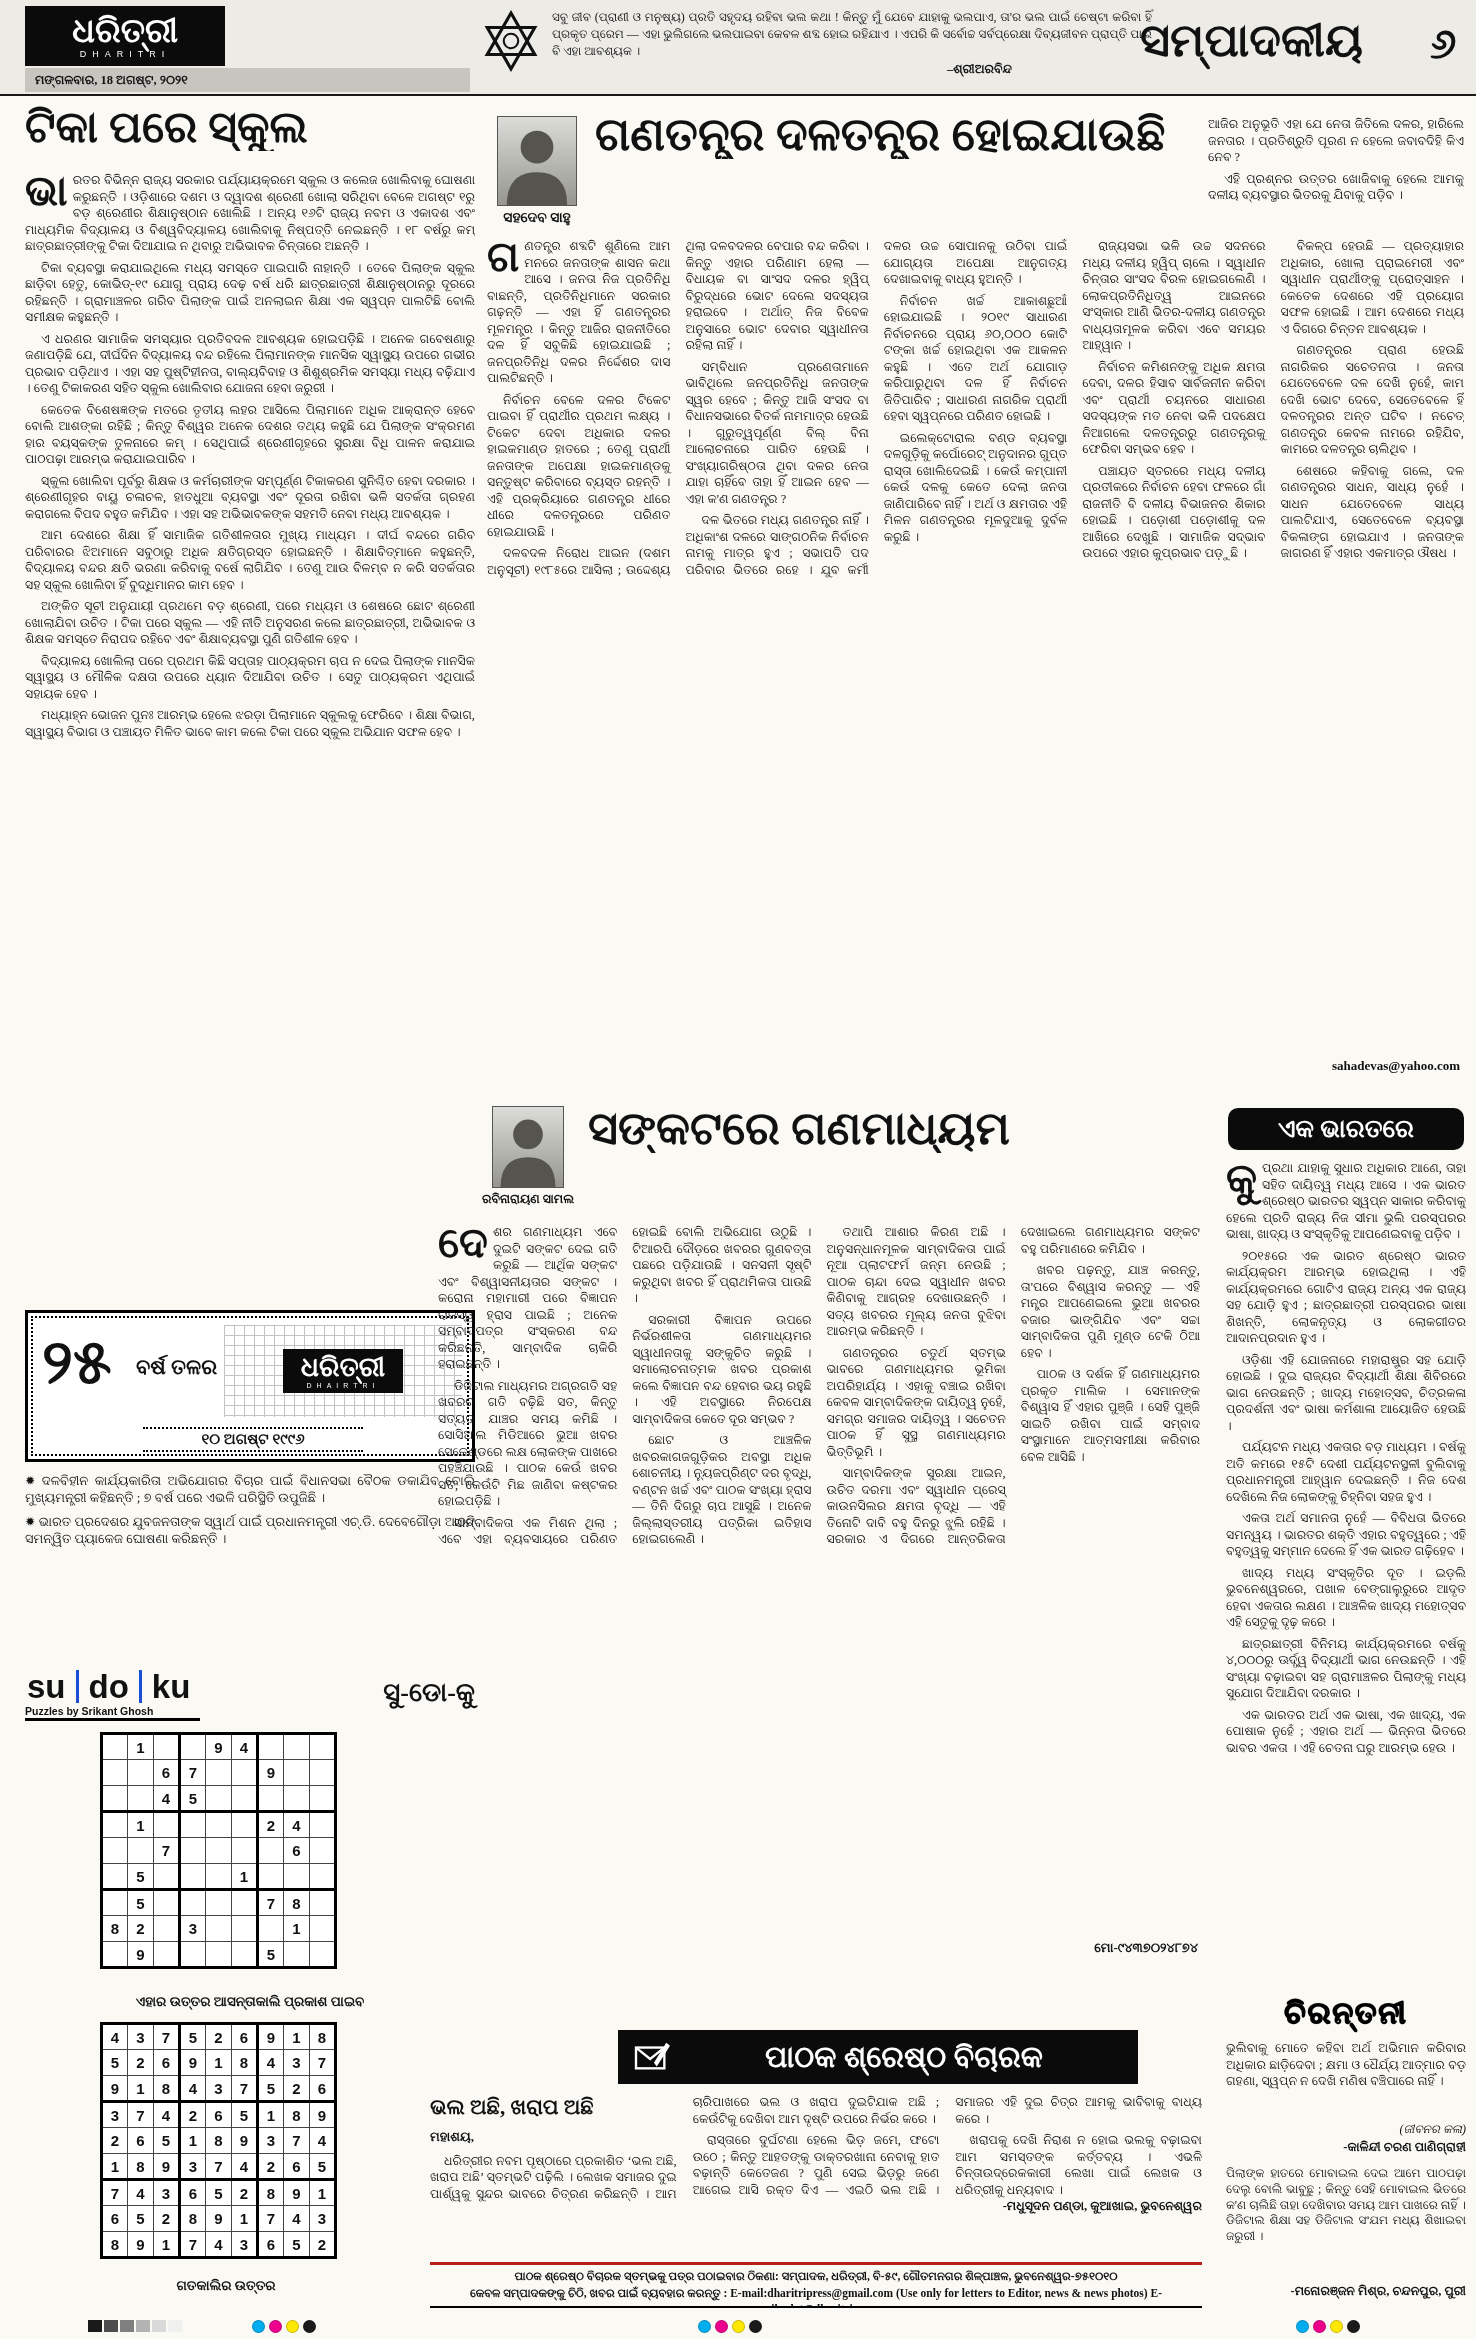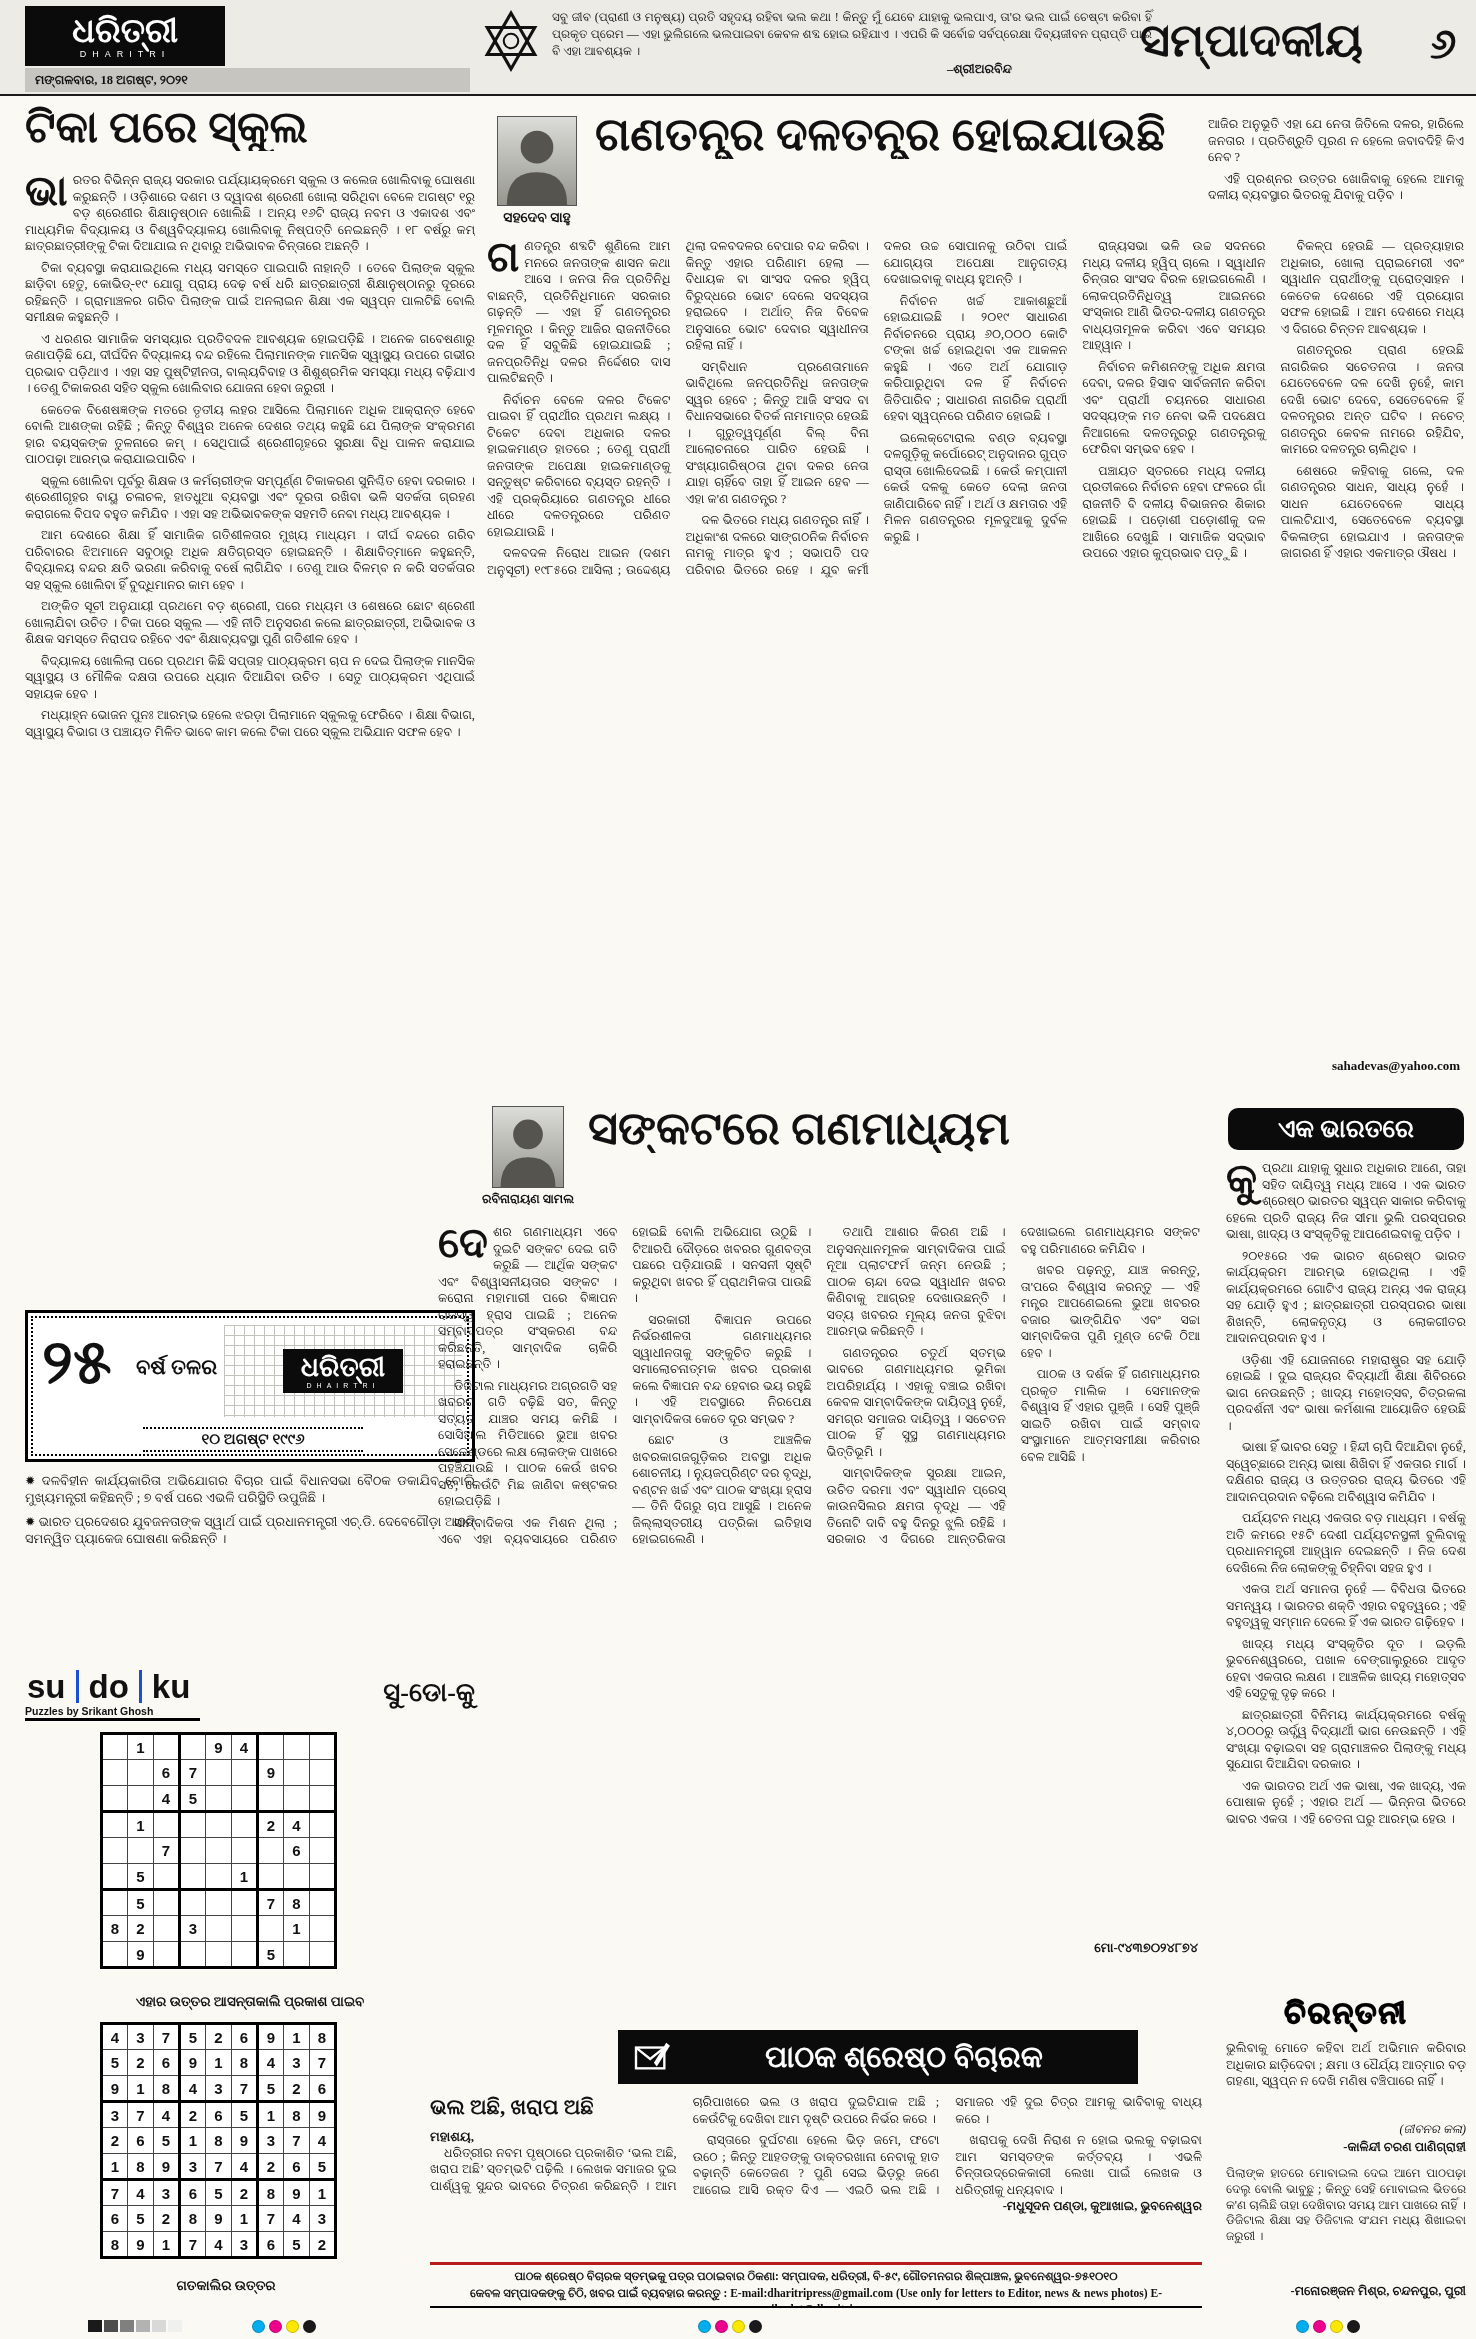--- a/index.html
+++ b/index.html
@@ -99,21 +99,21 @@
   .rc-letter{left:1226px;top:2166px;width:240px;height:116px;font-size:12px}
   .rc-letter-sig{left:1226px;top:2284px;width:240px}
 
   
   .banner{left:618px;top:2030px;width:520px;height:54px;background:#0b0b0b;color:#fff;
           display:flex;align-items:center;gap:14px;padding:0 16px}
   .banner .env{width:38px;height:34px;flex:0 0 auto}
   .banner .title{flex:1;text-align:center;font-size:30px;font-weight:bold;white-space:nowrap}
   .letters{left:430px;top:2094px;width:772px;height:164px}
   .letters .lt-title{font-size:21px;font-weight:bold;margin-bottom:6px}
-  .letters .lt-sal{font-weight:bold;margin-bottom:0;font-size:13px}
+  .letters .lt-sal{font-weight:bold;margin-bottom:8px;font-size:13px}
   .letters{font-size:12.5px;line-height:1.32;text-align:justify;overflow:hidden}
   .letters p{margin:0 0 5px;text-indent:14px}
   .contact{left:430px;top:2262px;width:772px;height:46px;border-top:3px solid #b91c1c;border-bottom:2px solid #000;
            text-align:center;font-weight:bold;font-size:11.5px;line-height:1.45;padding:3px 6px;overflow:hidden}
   .contact p{margin:0;text-indent:0}
 
   
   .dots{display:flex;gap:4px}
   .dot{width:13px;height:13px;border-radius:50%;display:inline-block;border:1px solid rgba(0,0,0,.2)}
   .gstrip{display:flex;gap:2px}
@@ -444,21 +444,20 @@
       <p>ଖବର ପଢ଼ନ୍ତୁ, ଯାଞ୍ଚ କରନ୍ତୁ, ତା'ପରେ ବିଶ୍ୱାସ କରନ୍ତୁ — ଏହି ମନ୍ତ୍ର ଆପଣେଇଲେ ଭୁଆ ଖବରର ବଜାର ଭାଙ୍ଗିଯିବ ଏବଂ ସଚ୍ଚା ସାମ୍ବାଦିକତା ପୁଣି ମୁଣ୍ଡ ଟେକି ଠିଆ ହେବ ।</p>
       <p>ପାଠକ ଓ ଦର୍ଶକ ହିଁ ଗଣମାଧ୍ୟମର ପ୍ରକୃତ ମାଲିକ । ସେମାନଙ୍କ ବିଶ୍ୱାସ ହିଁ ଏହାର ପୁଞ୍ଜି । ସେହି ପୁଞ୍ଜି ସାଇତି ରଖିବା ପାଇଁ ସମ୍ବାଦ ସଂସ୍ଥାମାନେ ଆତ୍ମସମୀକ୍ଷା କରିବାର ବେଳ ଆସିଛି ।</p>
     </div>
   <div class="abs sig med-phone">ମୋ-୯୪୩୭୦୨୪୮୭୪</div>
 
   <div class="abs rc-header">ଏକ ଭାରତରେ</div>
   <div class="abs body-txt dropcap rc-body">
       <p>କୁପ୍ରଥା ଯାହାକୁ ସୁଧାର ଅଧିକାର ଆଣେ, ତାହା ସହିତ ଦାୟିତ୍ୱ ମଧ୍ୟ ଆସେ । ଏକ ଭାରତ ଶ୍ରେଷ୍ଠ ଭାରତର ସ୍ୱପ୍ନ ସାକାର କରିବାକୁ ହେଲେ ପ୍ରତି ରାଜ୍ୟ ନିଜ ସୀମା ଭୁଲି ପରସ୍ପରର ଭାଷା, ଖାଦ୍ୟ ଓ ସଂସ୍କୃତିକୁ ଆପଣେଇବାକୁ ପଡ଼ିବ ।</p>
       <p>୨୦୧୫ରେ ଏକ ଭାରତ ଶ୍ରେଷ୍ଠ ଭାରତ କାର୍ଯ୍ୟକ୍ରମ ଆରମ୍ଭ ହୋଇଥିଲା । ଏହି କାର୍ଯ୍ୟକ୍ରମରେ ଗୋଟିଏ ରାଜ୍ୟ ଅନ୍ୟ ଏକ ରାଜ୍ୟ ସହ ଯୋଡ଼ି ହୁଏ ; ଛାତ୍ରଛାତ୍ରୀ ପରସ୍ପରର ଭାଷା ଶିଖନ୍ତି, ଲୋକନୃତ୍ୟ ଓ ଲୋକଗୀତର ଆଦାନପ୍ରଦାନ ହୁଏ ।</p>
       <p>ଓଡ଼ିଶା ଏହି ଯୋଜନାରେ ମହାରାଷ୍ଟ୍ର ସହ ଯୋଡ଼ି ହୋଇଛି । ଦୁଇ ରାଜ୍ୟର ବିଦ୍ୟାର୍ଥୀ ଶିକ୍ଷା ଶିବିରରେ ଭାଗ ନେଉଛନ୍ତି ; ଖାଦ୍ୟ ମହୋତ୍ସବ, ଚିତ୍ରକଳା ପ୍ରଦର୍ଶନୀ ଏବଂ ଭାଷା କର୍ମଶାଳା ଆୟୋଜିତ ହେଉଛି ।</p>
-      <p>ଭାଷା ହିଁ ଭାବର ସେତୁ । ହିନ୍ଦୀ ଚାପି ଦିଆଯିବା ନୁହେଁ, ସ୍ୱେଚ୍ଛାରେ ଅନ୍ୟ ଭାଷା ଶିଖିବା ହିଁ ଏକତାର ମାର୍ଗ । ଦକ୍ଷିଣର ରାଜ୍ୟ ଓ ଉତ୍ତରର ରାଜ୍ୟ ଭିତରେ ଏହି ଆଦାନପ୍ରଦାନ ବଢ଼ିଲେ ଅବିଶ୍ୱାସ କମିଯିବ ।</p>
       <p>ପର୍ଯ୍ୟଟନ ମଧ୍ୟ ଏକତାର ବଡ଼ ମାଧ୍ୟମ । ବର୍ଷକୁ ଅତି କମରେ ୧୫ଟି ଦେଶୀ ପର୍ଯ୍ୟଟନସ୍ଥଳୀ ବୁଲିବାକୁ ପ୍ରଧାନମନ୍ତ୍ରୀ ଆହ୍ୱାନ ଦେଇଛନ୍ତି । ନିଜ ଦେଶ ଦେଖିଲେ ନିଜ ଲୋକଙ୍କୁ ଚିହ୍ନିବା ସହଜ ହୁଏ ।</p>
       <p>ଏକତା ଅର୍ଥ ସମାନତା ନୁହେଁ — ବିବିଧତା ଭିତରେ ସମନ୍ୱୟ । ଭାରତର ଶକ୍ତି ଏହାର ବହୁତ୍ୱରେ ; ଏହି ବହୁତ୍ୱକୁ ସମ୍ମାନ ଦେଲେ ହିଁ ଏକ ଭାରତ ଗଢ଼ିହେବ ।</p>
       <p>ଖାଦ୍ୟ ମଧ୍ୟ ସଂସ୍କୃତିର ଦୂତ । ଇଡ଼ଲି ଭୁବନେଶ୍ୱରରେ, ପଖାଳ ବେଙ୍ଗାଲୁରୁରେ ଆଦୃତ ହେବା ଏକତାର ଲକ୍ଷଣ । ଆଞ୍ଚଳିକ ଖାଦ୍ୟ ମହୋତ୍ସବ ଏହି ସେତୁକୁ ଦୃଢ଼ କରେ ।</p>
       <p>ଛାତ୍ରଛାତ୍ରୀ ବିନିମୟ କାର୍ଯ୍ୟକ୍ରମରେ ବର୍ଷକୁ ୪,୦୦୦ରୁ ଊର୍ଦ୍ଧ୍ୱ ବିଦ୍ୟାର୍ଥୀ ଭାଗ ନେଉଛନ୍ତି । ଏହି ସଂଖ୍ୟା ବଢ଼ାଇବା ସହ ଗ୍ରାମାଞ୍ଚଳର ପିଲାଙ୍କୁ ମଧ୍ୟ ସୁଯୋଗ ଦିଆଯିବା ଦରକାର ।</p>
       <p>ଏକ ଭାରତର ଅର୍ଥ ଏକ ଭାଷା, ଏକ ଖାଦ୍ୟ, ଏକ ପୋଷାକ ନୁହେଁ ; ଏହାର ଅର୍ଥ — ଭିନ୍ନତା ଭିତରେ ଭାବର ଏକତା । ଏହି ଚେତନା ଘରୁ ଆରମ୍ଭ ହେଉ ।</p>
     </div>
 
   <div class="abs chira-title">ଚିରନ୍ତନୀ</div>
   <div class="abs body-txt chira-quote">ଭୁଲିବାକୁ ମୋତେ କହିବା ଅର୍ଥ ଅଭିମାନ କରିବାର ଅଧିକାର ଛାଡ଼ିଦେବା ; କ୍ଷମା ଓ ଧୈର୍ଯ୍ୟ ଆତ୍ମାର ବଡ଼ ଗହଣା, ସ୍ୱପ୍ନ ନ ଦେଖି ମଣିଷ ବଞ୍ଚିପାରେ ନାହିଁ ।</div>
   <div class="abs chira-source">(ଜୀବନର କଳା)</div>

